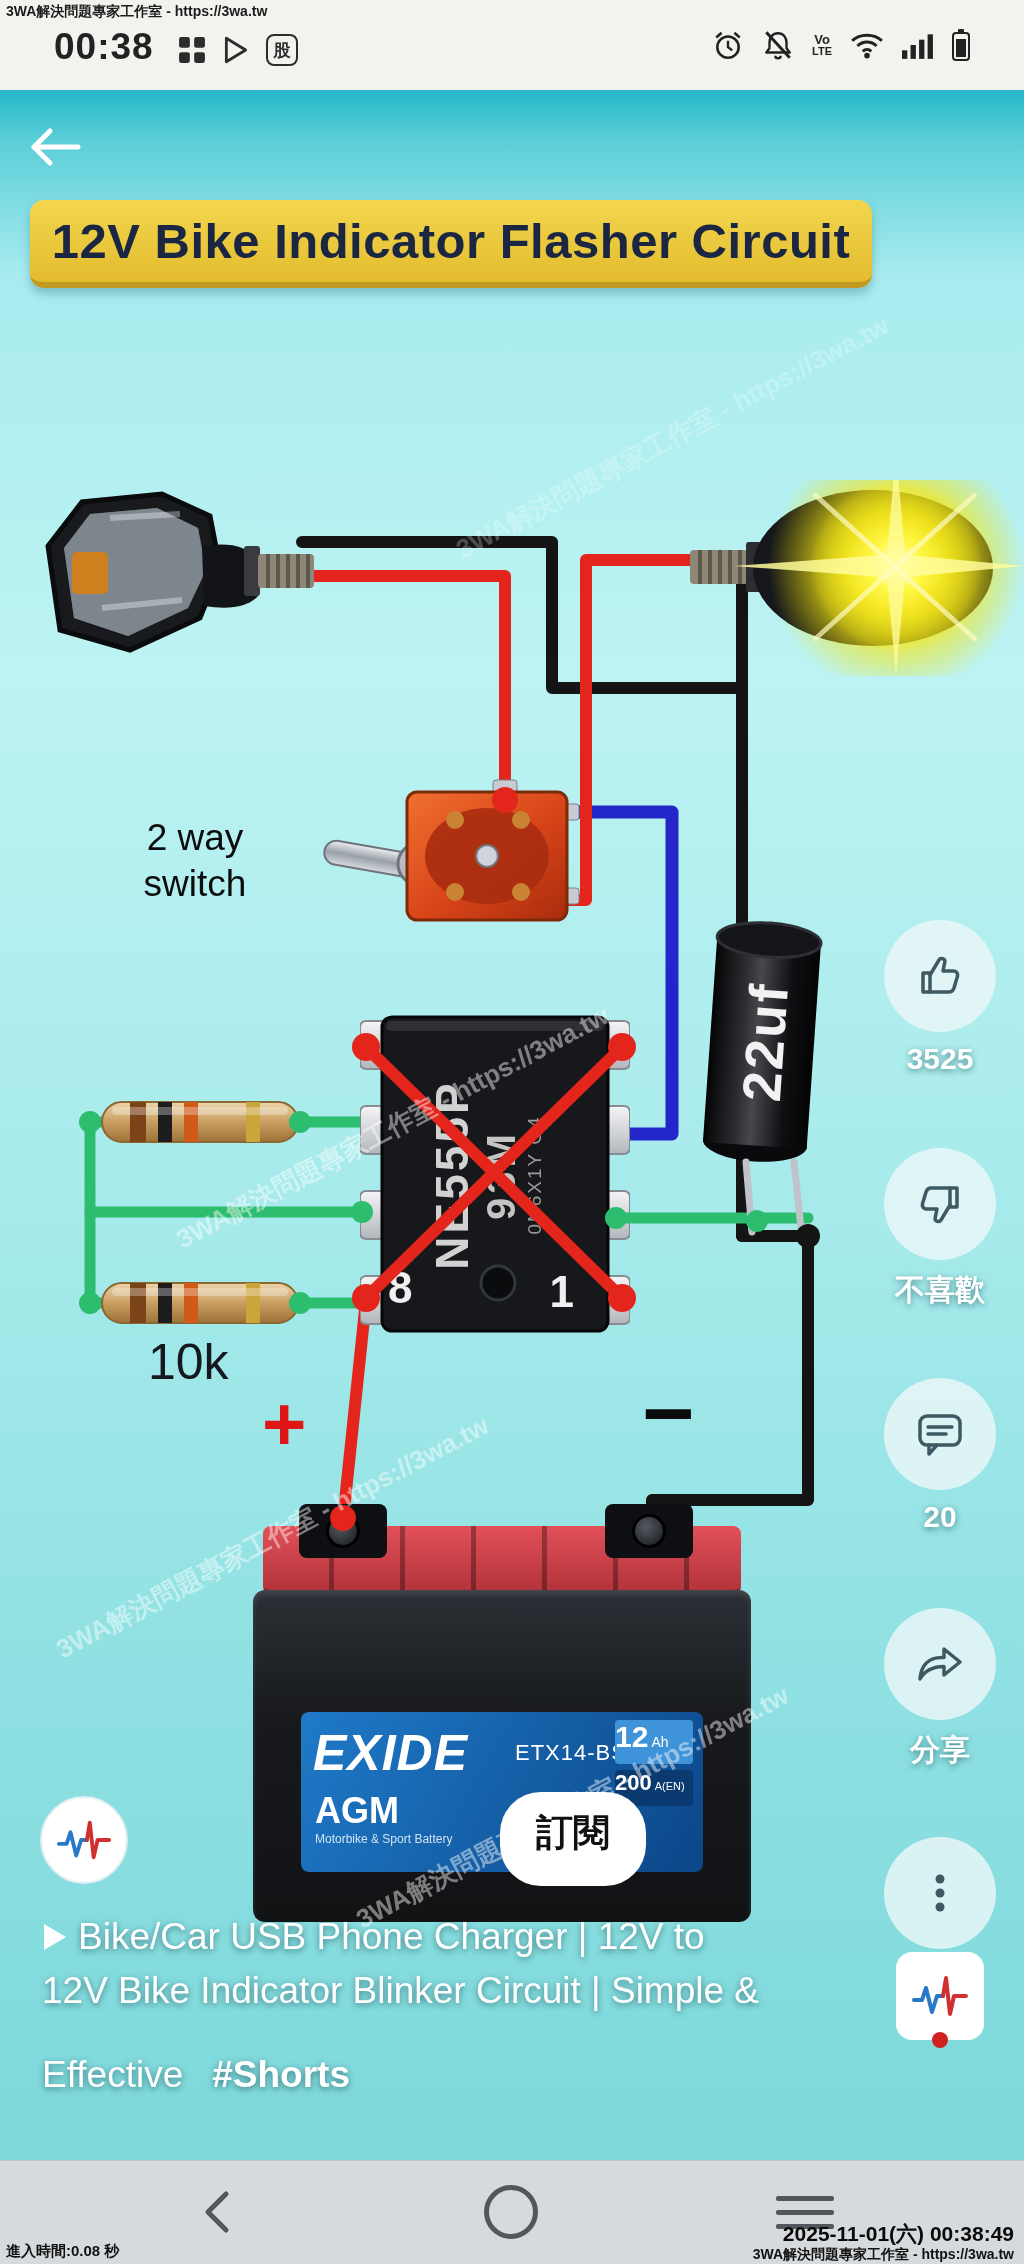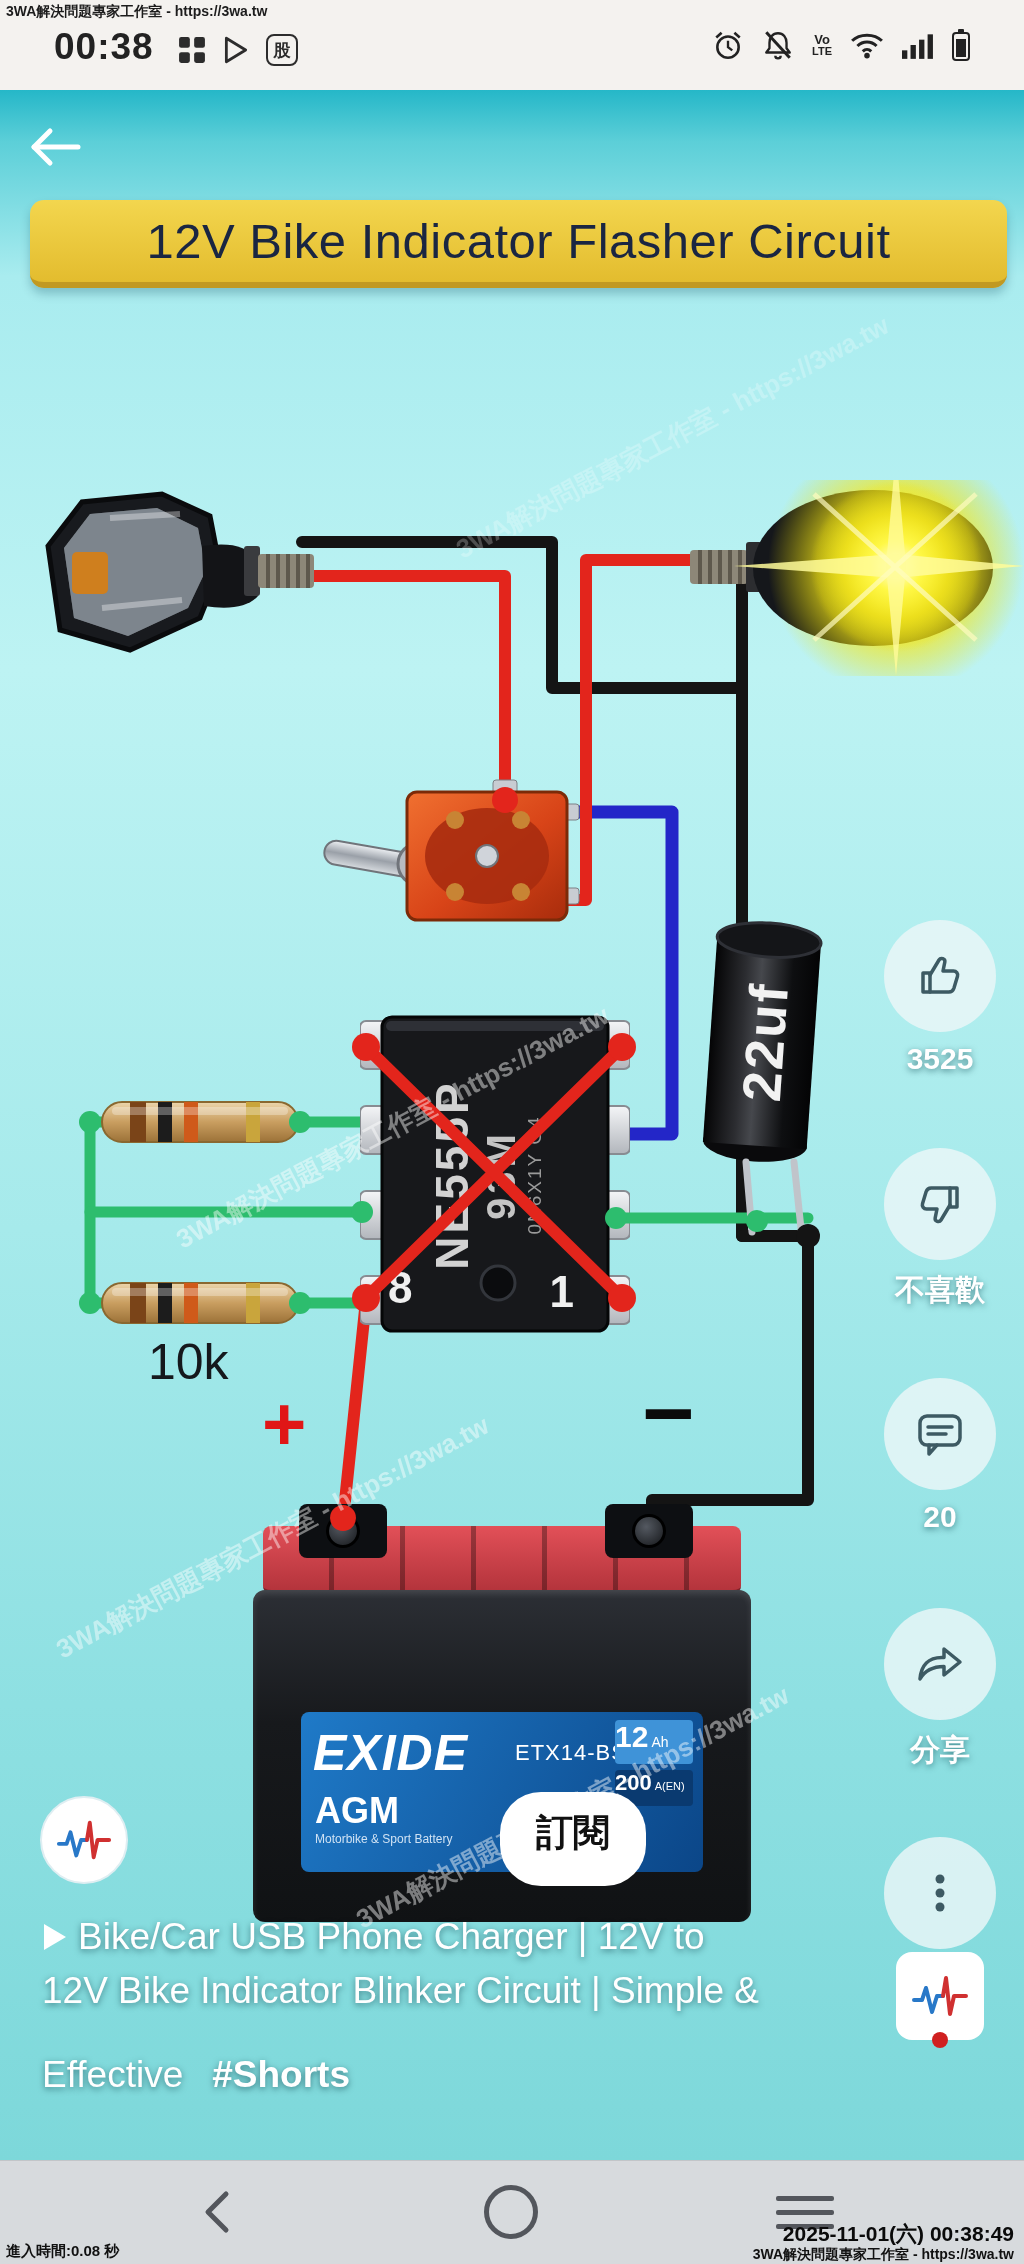--- a/index.html
+++ b/index.html
@@ -21,25 +21,25 @@
   
   .video { position:absolute; left:0; top:90px; width:1024px; height:2070px; overflow:hidden;
     background:linear-gradient(180deg,#25b7c8 0%,#5ccfd8 2.5%,#a9ecef 9%,#bdf3f3 28%,#a6eaeb 55%,#8ee0e2 78%,#7dd8da 100%); }
   .wires { position:absolute; left:0; top:0; z-index:2; }
   .wires-over { position:absolute; left:0; top:0; z-index:5; }
   .comp { position:absolute; z-index:3; }
   .lbl { position:absolute; z-index:6; color:#0c0c0c; }
 
   .back-btn { position:absolute; left:26px; top:34px; z-index:8; cursor:pointer; }
 
-  .banner { position:absolute; left:30px; top:110px; width:977px; height:88px; z-index:6;
+  .banner { position:absolute; left:30px; top:110px; width:842px; height:88px; z-index:6;
     background:linear-gradient(180deg,#f3d64e,#e3bc2e); border-radius:14px;
     border-bottom:6px solid #c19922; box-shadow:0 6px 10px rgba(0,60,80,0.25);
     display:flex; align-items:center; justify-content:center;
-    font-size:49px; font-weight:normal; color:#1a2642; letter-spacing:0.5px; }
+    font-size:49px; font-weight:bold; color:#1a2642; letter-spacing:0.5px; }
 
   .switch-label { left:105px; top:725px; width:180px; text-align:center; font-size:37px; line-height:46px; }
   .tenk-label { left:148px; top:1243px; font-size:50px; color:#15181c; }
   .plus-label { left:262px; top:1290px; font-size:76px; font-weight:bold; color:#e01616; z-index:6; }
   .minus-label { left:642px; top:1272px; font-size:90px; font-weight:bold; color:#0b0b0b; z-index:6; }
 
   .cap-wrap { left:700px; top:824px; width:130px; height:256px; transform:rotate(4deg); }
   .cap-text { position:absolute; left:0; top:10px; width:130px; height:236px; display:flex; align-items:center;
     justify-content:center; transform:rotate(-90deg); font-size:54px; font-weight:bold; color:#f2f2f2; letter-spacing:2px; }
 
@@ -392,20 +392,21 @@
           <circle cx="90" cy="1213" r="11"></circle>
           <circle cx="300" cy="1032" r="11"></circle>
         <circle cx="300" cy="1213" r="11"></circle>
           <circle cx="362" cy="1122" r="11"></circle>
           <circle cx="616" cy="1128" r="11"></circle>
         <circle cx="757" cy="1131" r="11"></circle>
       </g>
       <circle cx="808" cy="1146" r="12" fill="#141414"></circle>
     </svg>
 
+    <div class="lbl switch-label">2 way switch</div>
     <div class="lbl tenk-label">10k</div>
     <div class="lbl plus-label">+</div>
     <div class="lbl minus-label">−</div>
 
     <div class="diag-wm" style="left:430px; top:330px; opacity:0.55;">3WA解決問題專家工作室 - https://3wa.tw</div>
     <div class="diag-wm" style="left:150px; top:1020px;">3WA解決問題專家工作室 - https://3wa.tw</div>
     <div class="diag-wm" style="left:30px; top:1430px;">3WA解決問題專家工作室 - https://3wa.tw</div>
     <div class="diag-wm" style="left:330px; top:1700px;">3WA解決問題專家工作室 - https://3wa.tw</div>
 
     <div class="rail-item" style="top:830px;">

